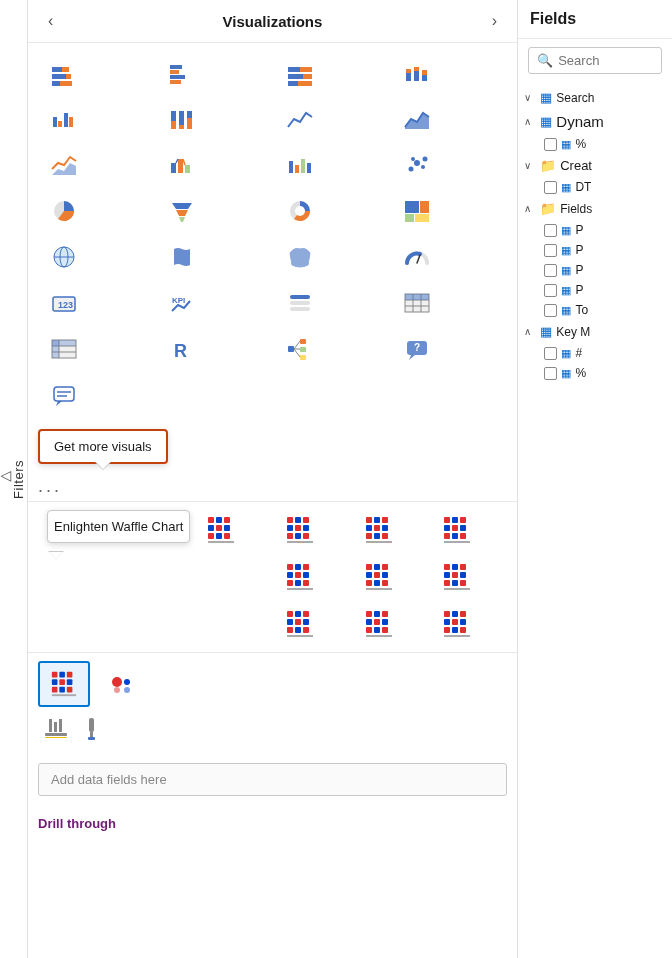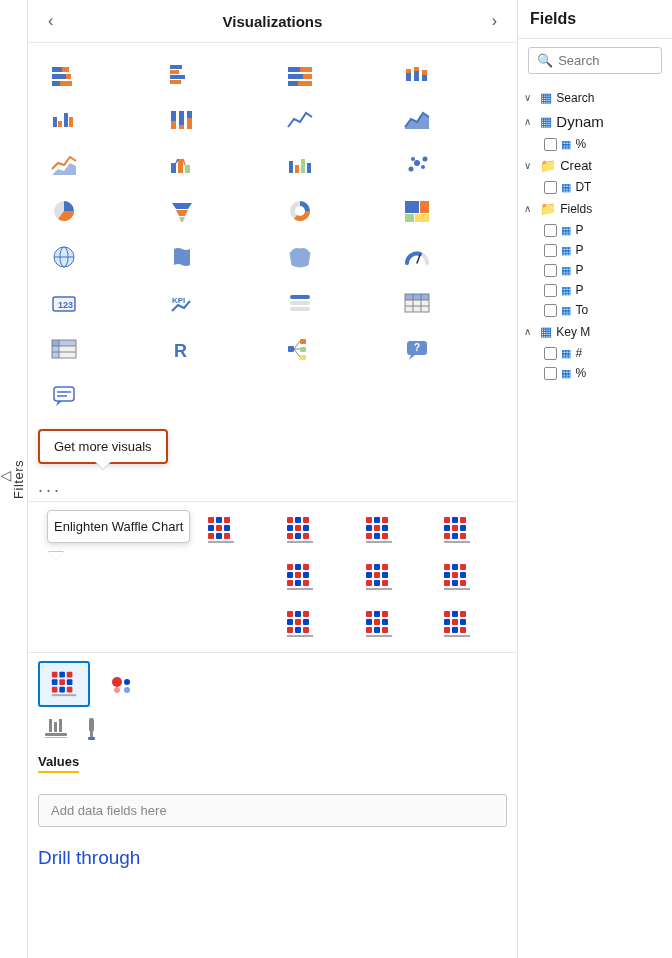--- a/index.html
+++ b/index.html
@@ -195,23 +195,23 @@
     .add-data-field {
       border: 1px solid #c8c8c8;
       border-radius: 3px;
       padding: 8px 12px;
       font-size: 13px;
       color: #888;
       background: #fafafa;
       margin-top: 17px;
     }
     .drill-through-label {
-      font-size: 19px;
-      font-weight: 400;
-      color: #1d4ed8;
+      font-size: 13px;
+      font-weight: 700;
+      color: #701a75;
       padding: 12px 10px 4px 10px;
     }
 
     
     .fields-panel {
       flex: 1;
       background: #ffffff;
       display: flex;
       flex-direction: column;
       min-width: 154px;
@@ -758,23 +758,20 @@
       </div>
       <div style="cursor:pointer;">
         <svg viewBox="0 0 28 28" width="28" height="28" fill="none">
           <rect x="11" y="3" width="5" height="14" rx="2" fill="#888"></rect>
           <rect x="12" y="17" width="3" height="5" fill="#888"></rect>
           <rect x="10" y="22" width="7" height="3" rx="1" fill="#4472c4"></rect>
         </svg>
       </div>
     </div>
 
-    <div class="values-label-row">
-      <span class="values-label">Values</span>
-    </div>
 
     <div class="add-data-field">Add data fields here</div>
   </div>
 
   <div class="drill-through-label">Drill through</div>
 
 </div>
 
 <div class="fields-panel">
   <div class="fields-header">Fields</div>

